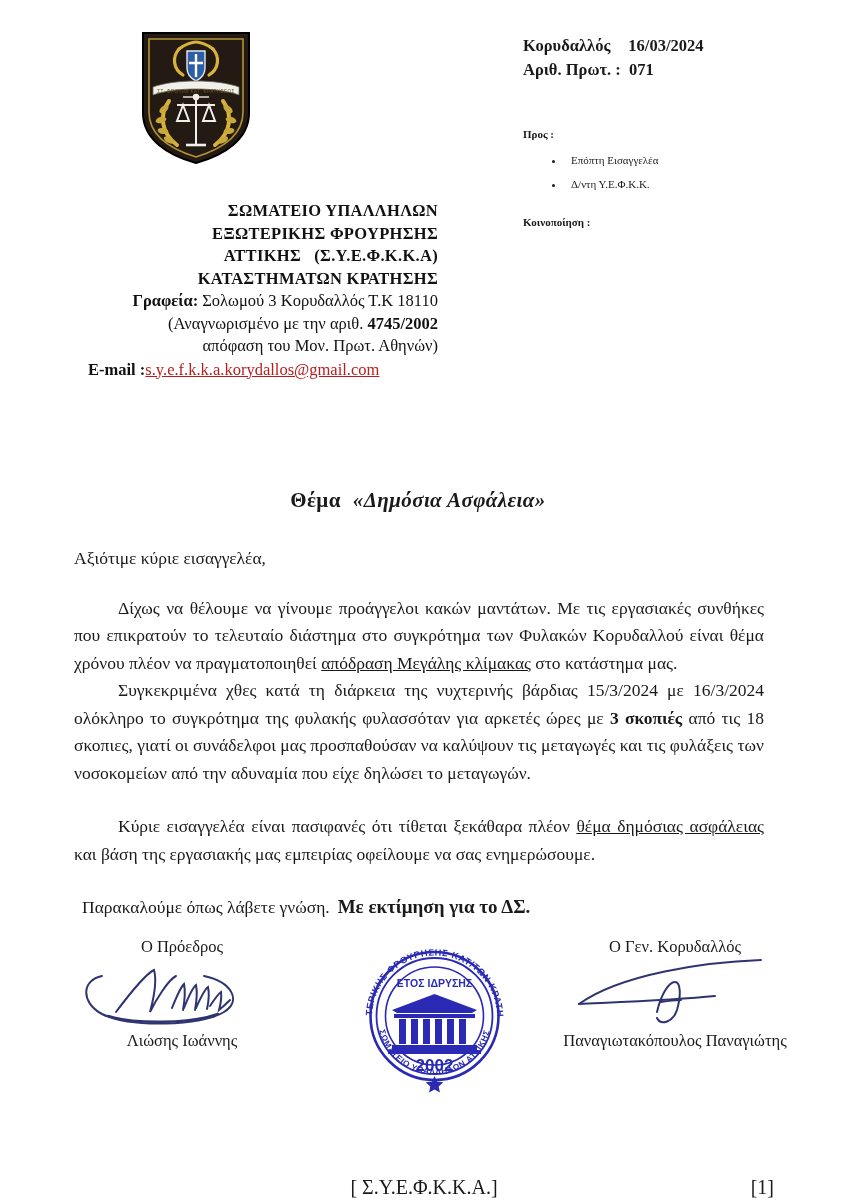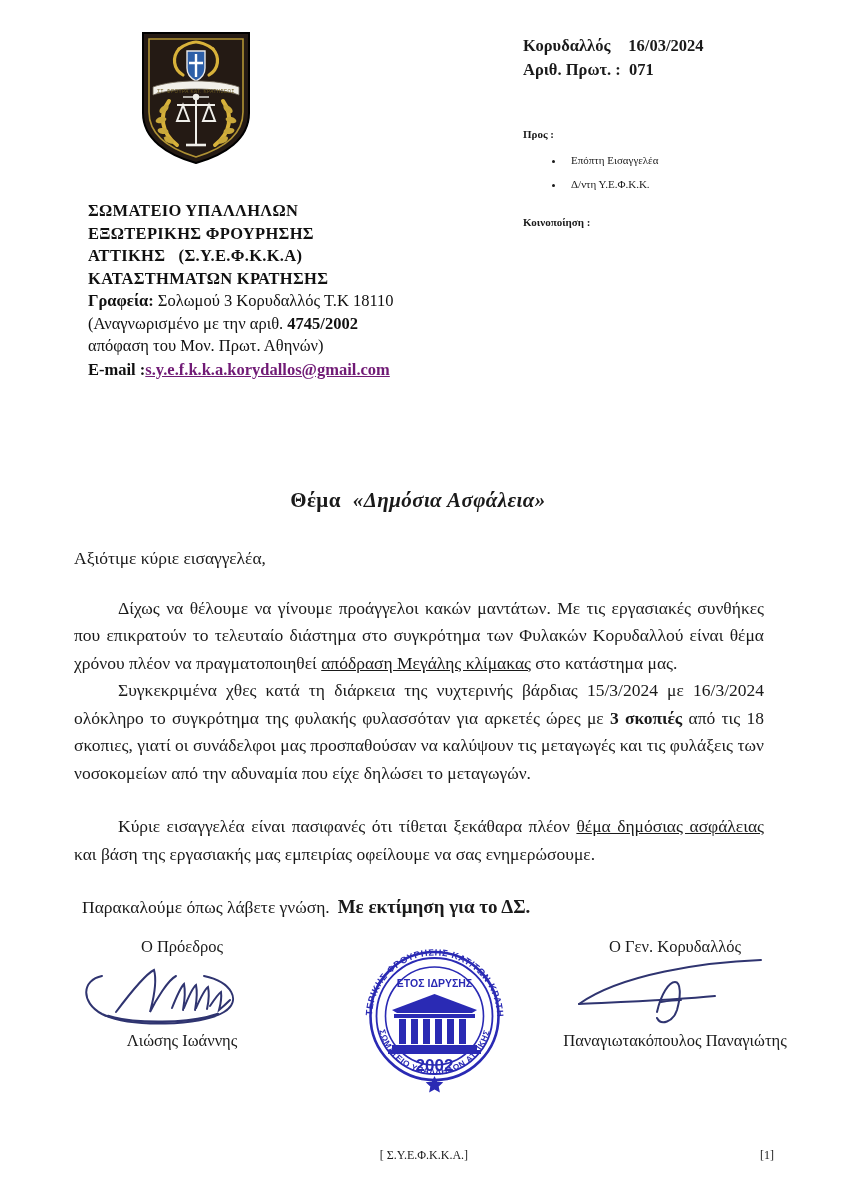--- a/index.html
+++ b/index.html
@@ -41,28 +41,28 @@
     top: 178px;
     width: 350px;
     font-size: 16.5px;
     line-height: 22.5px;
     color: #111;
   }
   .org-title {
     font-weight: bold;
     letter-spacing: 0.3px;
   }
-  .org-line { white-space: nowrap; }
+  .org-line { white-space: nowrap; text-align: right; }
   .org-line b { font-weight: bold; }
   .email-line { margin-top: 1px; white-space: nowrap; }
   .email-label { font-weight: bold; }
   .email-addr {
-    color: #701a75;
+    color: #b91c1c;
     text-decoration: underline;
-    font-weight: bold;
+    font-weight: normal;
   }
 
   .meta-block {
     position: absolute;
     left: 523px;
     top: 12px;
     width: 330px;
     font-size: 16.5px;
     line-height: 24px;
   }
@@ -168,24 +168,24 @@
     left: 352px;
     top: 932px;
     width: 165px;
     height: 165px;
   }
 
   
   .footer {
     position: absolute;
     left: 74px;
-    top: 1148px;
+    top: 1176px;
     width: 700px;
     height: 24px;
-    font-size: 12px;
+    font-size: 20px;
   }
   .footer-center {
     position: absolute;
     left: 0;
     width: 700px;
     text-align: center;
   }
   .footer-page {
     position: absolute;
     right: 0;

